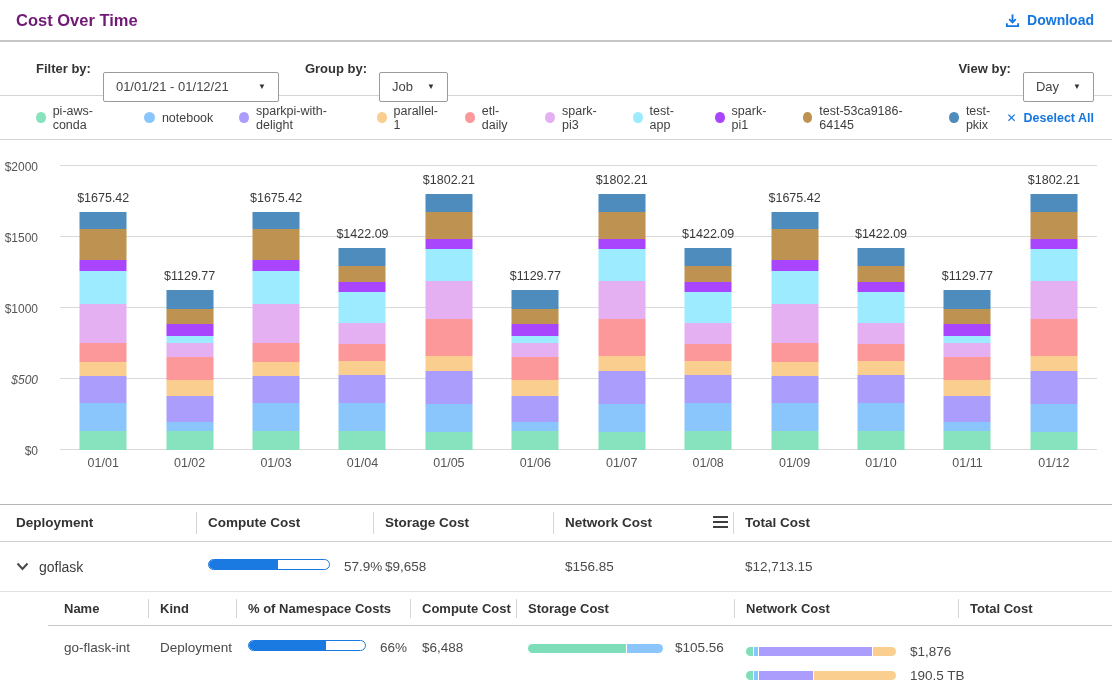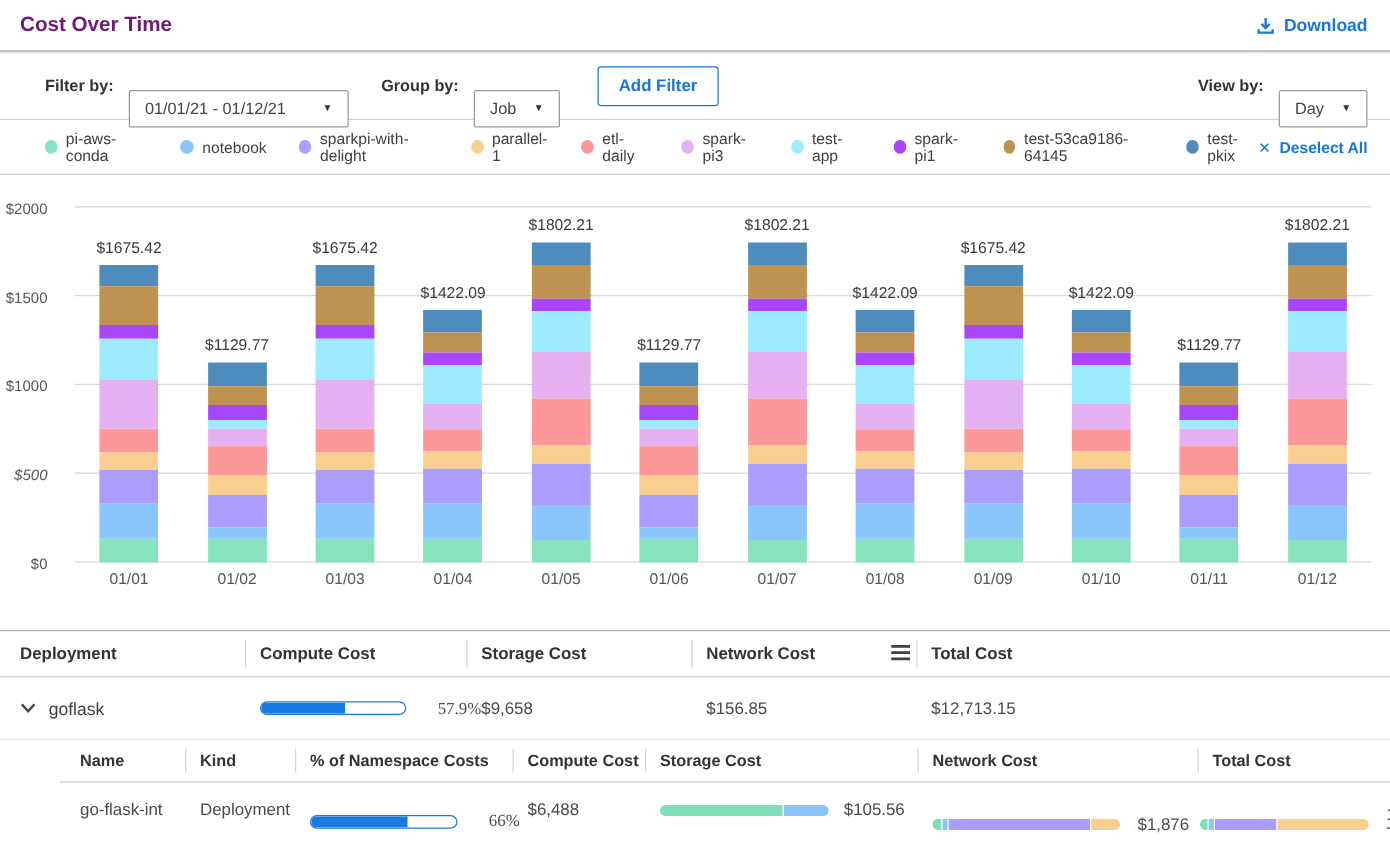--- a/index.html
+++ b/index.html
@@ -53,36 +53,36 @@
 
   
   .cost-table { margin-top: 14px; border-top: 1px solid #b5b5b5; }
   .t-head, .t-row { display: grid; grid-template-columns: 192px 177px 180px 180px 180px 1fr; padding: 0 16px; }
   .t-head { border-bottom: 1px solid #cfcfcf; }
   .th { position: relative; font-size: 13.5px; font-weight: bold; color: #333; line-height: 36px; }
   .th.sep::before, .nh.sep::before { content: ""; position: absolute; left: -12px; top: 7px; bottom: 7px;
         width: 1px; background: #d6d6d6; }
   .t-row { height: 50px; align-items: center; border-bottom: 1px solid #e2e2e2; font-size: 13.5px; color: #4a4a4a; }
   .name-cell { display: flex; align-items: center; gap: 10px; font-size: 14px; color: #3d3d3d; cursor: pointer; }
-  .pct-cell { display: flex; align-items: center; gap: 25px; font-family: Liberation Serif, serif; }
+  .pct-cell { display: flex; align-items: flex-start; gap: 14px; }
   .pill { width: 122px; height: 11px; border: 1px solid #1b79e2; border-radius: 7px; overflow: hidden; background: #fff; }
   .pill-fill { height: 100%; background: #1b79e2; }
   .two-line div { line-height: 19px; }
   .ham { position: absolute; right: 16px; top: 10px; cursor: pointer; }
 
   .nested { margin-left: 48px; }
   .n-head, .n-row { display: grid; grid-template-columns: 96px 88px 174px 106px 218px 224px 1fr; padding-left: 16px; }
   .n-head { border-bottom: 1px solid #c9c9c9; }
   .nh { position: relative; font-size: 13px; font-weight: bold; color: #333; line-height: 33px; }
   .n-row { padding-top: 9px; padding-bottom: 10px; font-size: 13.5px; color: #4a4a4a; }
   .n-row .cell { padding-top: 5px; }
   .mini-bar { display: flex; gap: 1px; height: 9px; border-radius: 5px; overflow: hidden; }
   .stor-cell { display: flex; align-items: flex-start; gap: 12px; padding-top: 9px; }
   .stor-cell .mini-bar { width: 135px; }
-  .net-cell { display: flex; flex-direction: row; gap: 9px; padding-top: 9px; }
+  .net-cell { display: flex; flex-direction: column; gap: 9px; padding-top: 9px; }
   .net-line { display: flex; align-items: center; gap: 14px; }
   .net-line .mini-bar { width: 150px; }
   .pct-cell .pill2 { width: 118px; }
 </style>
 </head>
 <body>
 
 <div class="app">
 
   <div class="hdr">
@@ -101,21 +101,20 @@
     <span class="lbl">Filter by:</span>
     <div class="select wide">
       <span>01/01/21 - 01/12/21</span>
       <span class="caret">▼</span>
     </div>
     <span class="lbl" style="margin-left:14px">Group by:</span>
     <div class="select">
       <span>Job</span>
       <span class="caret">▼</span>
     </div>
-    <button class="btn-add">Add Filter</button>
     <div class="spacer"></div>
     <span class="lbl">View by:</span>
     <div class="select">
       <span>Day</span>
       <span class="caret">▼</span>
     </div>
   </div>
 
   <div class="legend-bar">
     <div class="legend-items" id="legend">

